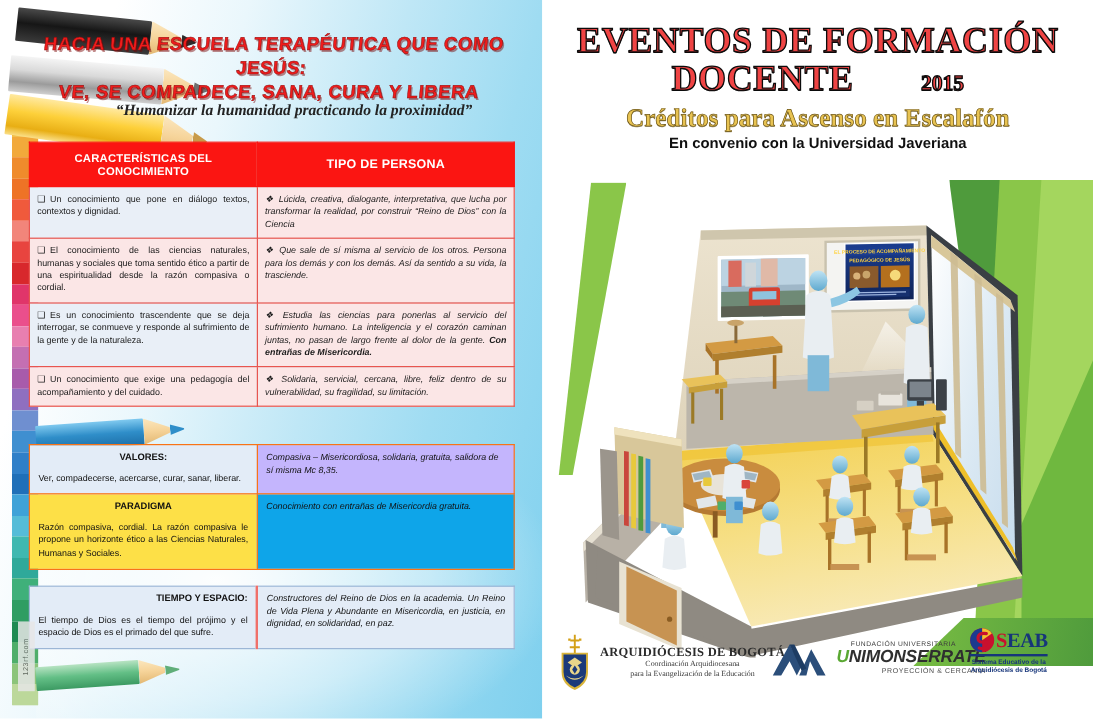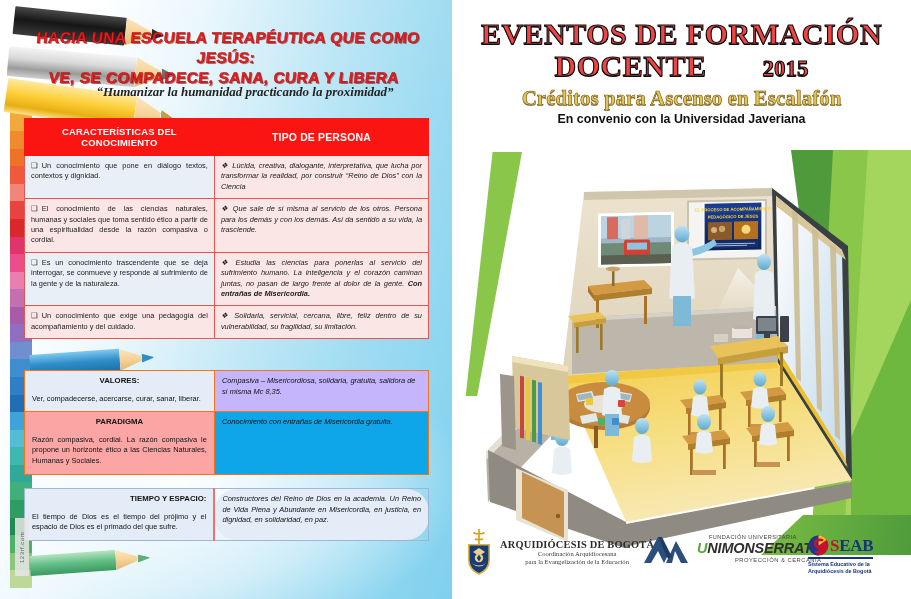--- a/index.html
+++ b/index.html
@@ -168,35 +168,35 @@
   #tbl-two { left: 24px; top: 370px; width: 405px; }
   #tbl-two td {
     border: 1px solid #f97316;
     padding: 5px 7px 7px 7px;
     font-size: 7.4px;
     line-height: 10.6px;
   }
   #tbl-two .cap { display:block; text-align:center; font-weight:bold; font-size:7.8px; margin-bottom:7px; }
   #tbl-two td.left-blue  { background:#e3ecf7; color:#111; }
   #tbl-two td.right-blue { background:#c4b5fd; color:#111; font-style:italic; }
-  #tbl-two td.left-pink  { background:#fca5a5; color:#111; }
+  #tbl-two td.left-pink  { background:#fde047; color:#111; }
   #tbl-two td.right-pink { background:#0ea5e9; color:#111; font-style:italic; }
   #tbl-two td.just { text-align: justify; }
 
   #tbl-three { left: 24px; top: 488px; width: 405px; }
   #tbl-three td {
     border: 1px solid #9cb6d6;
     background:#e3ecf7;
     padding: 5px 7px 7px 7px;
     font-size: 7.4px;
     line-height: 10.6px;
     color:#111;
     text-align: justify;
   }
-  #tbl-three td.sep-right { border-left: 2px solid #f0706a; font-style: italic; border-radius: 23px; }
+  #tbl-three td.sep-right { border-left: 2px solid #f0706a; font-style: italic; }
   #tbl-three .cap { display:block; text-align:right; font-weight:bold; font-size:7.8px; margin-bottom:7px; }
 
   .watermark-v {
     position:absolute; left:15px; top:518px;
     width:14px; height:58px;
     writing-mode: vertical-rl;
     transform: rotate(180deg);
     font-size:6px; color:#5a5a5a;
     background:#e7e7e7; opacity:.85;
     text-align:center; letter-spacing:.5px;
@@ -216,21 +216,21 @@
     text-align: center;
     font-family: "Liberation Serif", serif;
     font-weight: bold;
     font-size: 30px;
     line-height: 32px;
     letter-spacing: .5px;
     color: #ef4444;
     -webkit-text-stroke: 1.1px #0c0c0c;
     text-shadow: 0 1px 0 #0b0b0b;
   }
-  #rp-title .yr { font-size: 23px; letter-spacing: 0; margin-left: 48px; }
+  #rp-title .yr { font-size: 18px; letter-spacing: 0; margin-left: 48px; }
   #rp-subtitle {
     position: absolute; left: 8px; top: 86px; width: 443px;
     text-align: center;
     font-family: "Liberation Serif", serif;
     font-weight: bold;
     font-size: 21px;
     color: #e8c352;
     -webkit-text-stroke: .55px #6b5312;
     text-shadow: 0 1px 0 rgba(90,70,14,.6);
   }
@@ -304,21 +304,21 @@
   }
 
   #logo-uni { left: 184px; top: 10px; }
   #logo-uni .mark { width: 52px; height: 32px; margin-right: 3px; }
   #logo-uni .txt { line-height:1.05; }
   #logo-uni .u1 { font-family:"Liberation Sans",sans-serif; font-size:5.6px; color:#3c3c3c; letter-spacing:.45px; margin-left:12px; }
   #logo-uni .u2 { font-family:"Liberation Sans",sans-serif; font-size:14.5px; font-weight:bold; font-style:italic; color:#2f2f2f; letter-spacing:-.2px; }
   #logo-uni .u2 .g { color:#5aa832; }
   #logo-uni .u3 { font-family:"Liberation Sans",sans-serif; font-size:5.8px; color:#4a4a4a; letter-spacing:.5px; text-align:right; }
 
-  #logo-seab { left: 350px; top: 12px; display:block; }
+  #logo-seab { left: 350px; top: 0; text-align:center; display:block; }
   #logo-seab .row { display:flex; align-items:center; justify-content:center; }
   #logo-seab .swirl { width: 21px; height: 21px; margin-right:1px; }
   #logo-seab .s-txt {
     font-family: "Liberation Serif", serif;
     font-size: 17px; font-weight: bold; color:#16357a; letter-spacing:-.3px;
   }
   #logo-seab .s-txt .r { color:#c8102e; }
   #logo-seab .underline { height:2px; background:#16357a; margin:1px 0 2px 0; }
   #logo-seab .s-sub {
     font-family:"Liberation Sans",sans-serif; font-size:5.4px;

